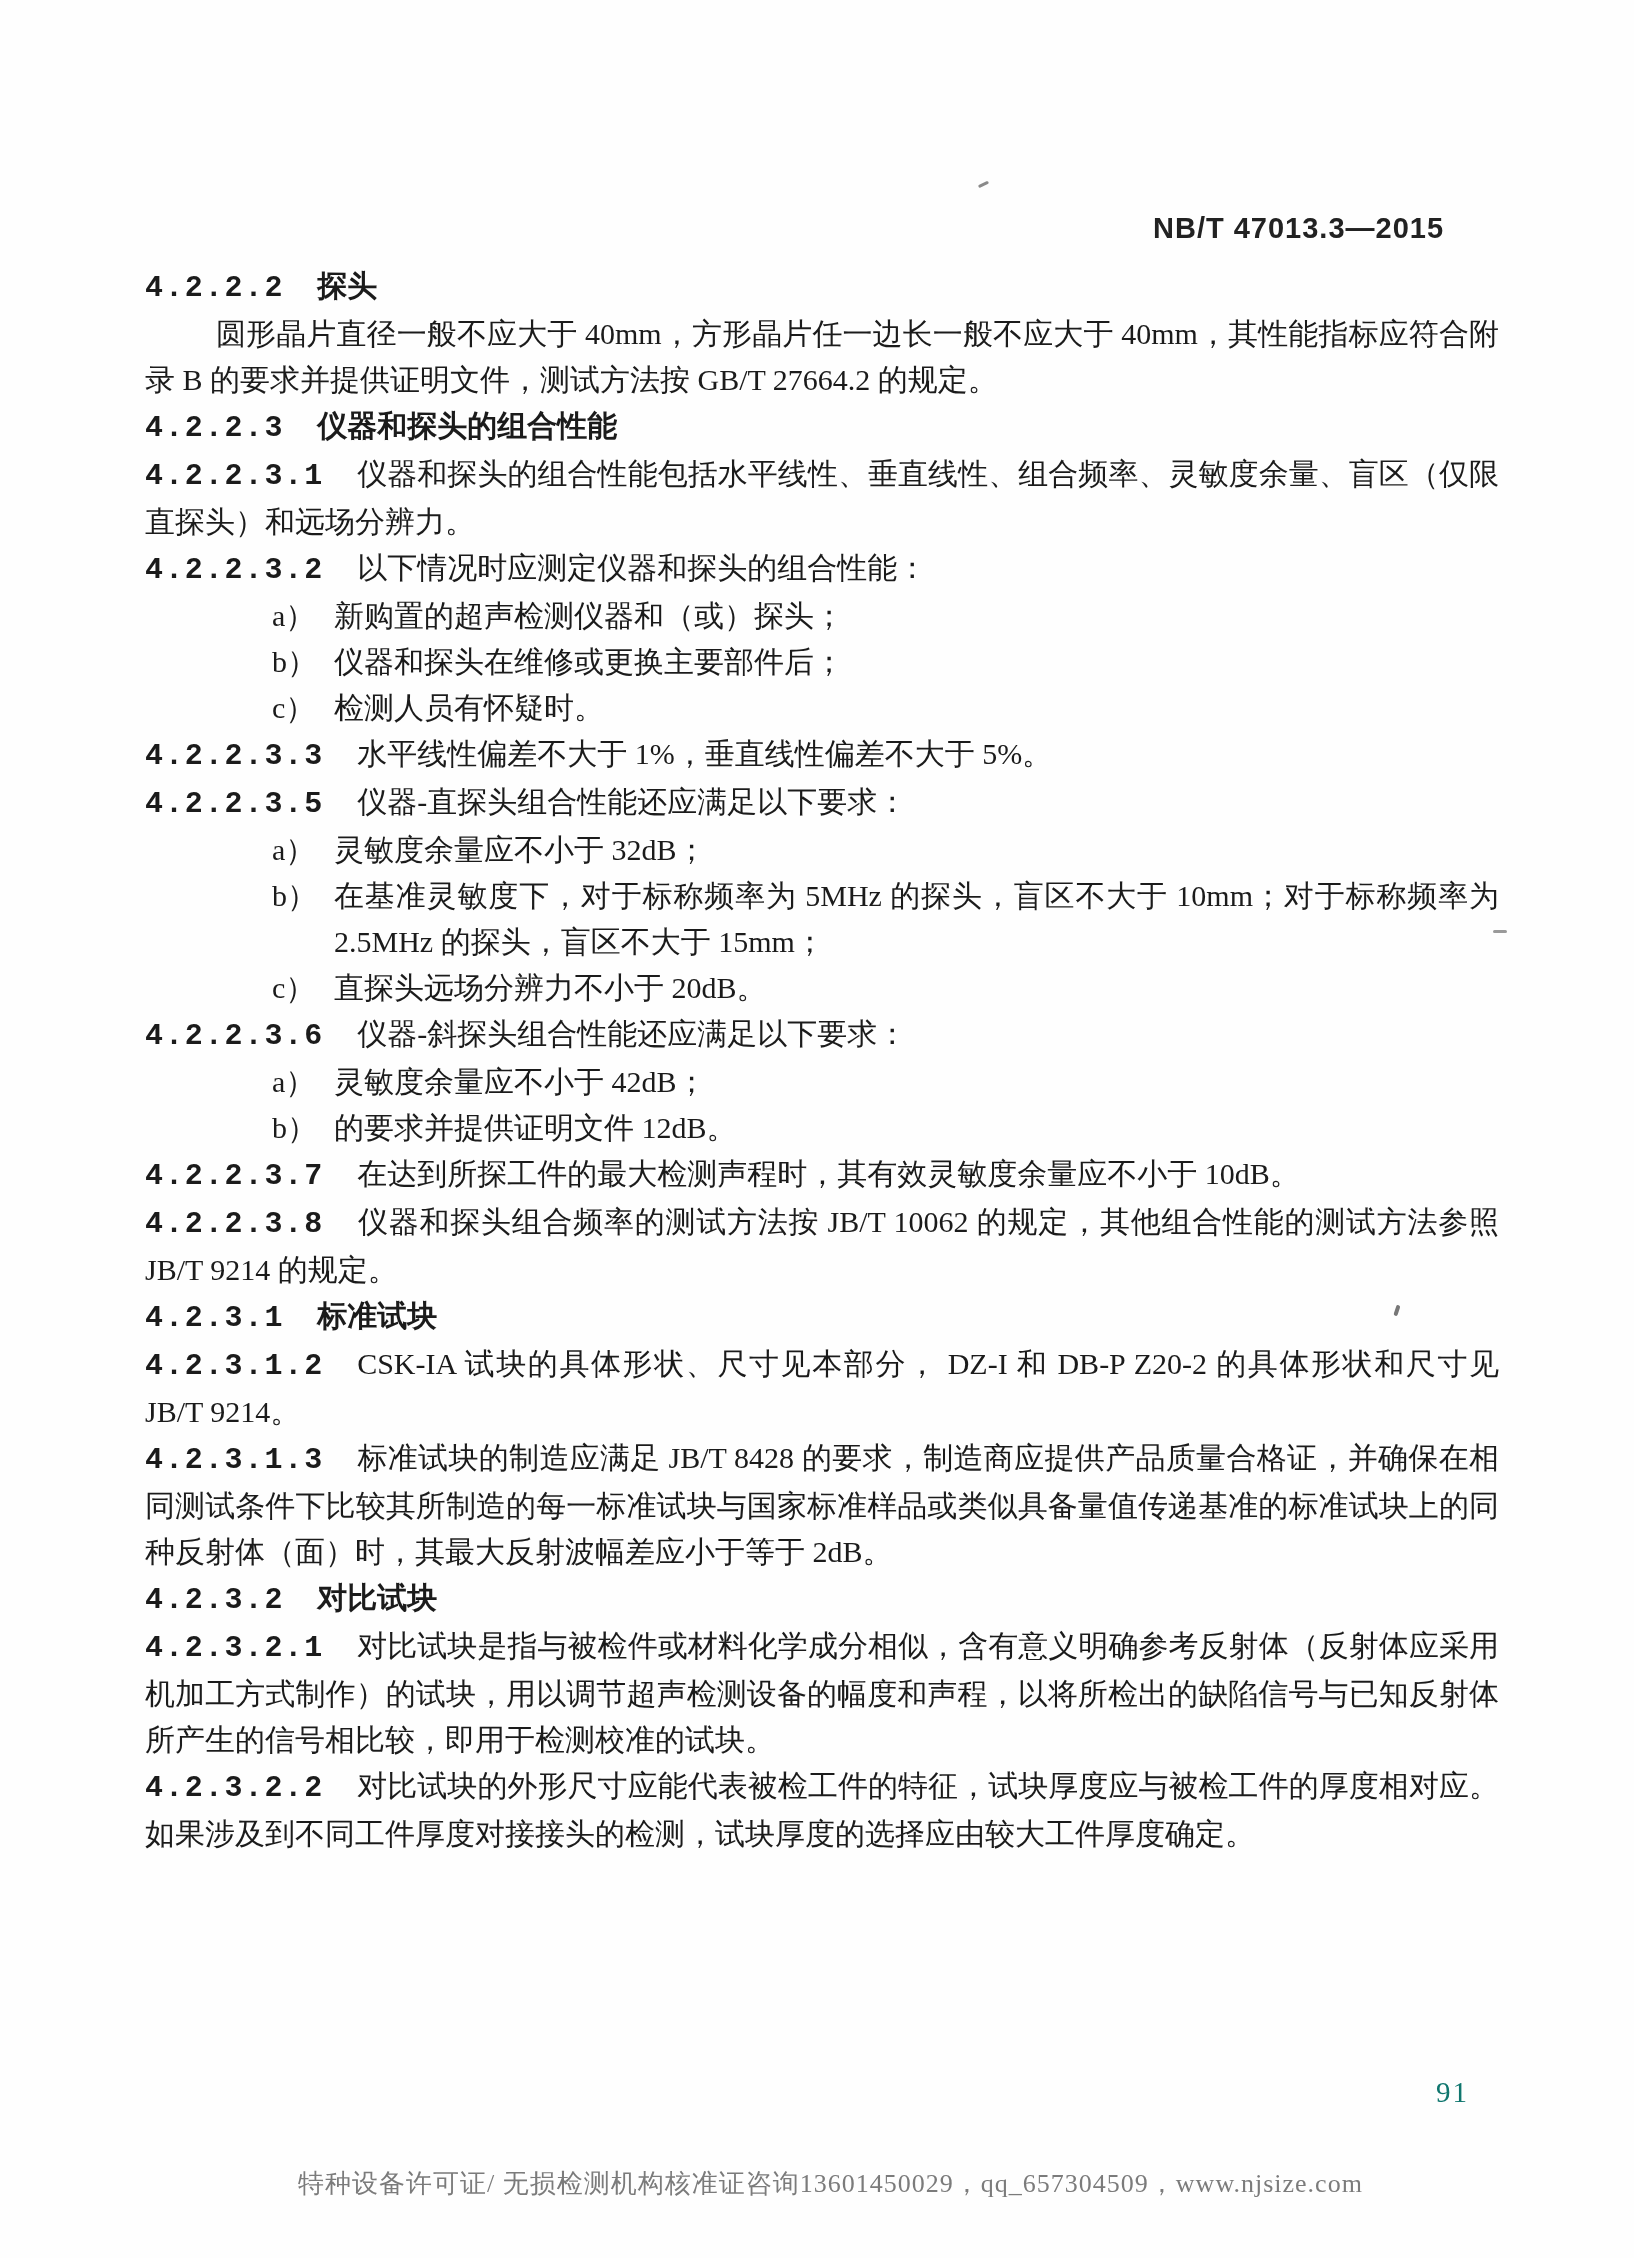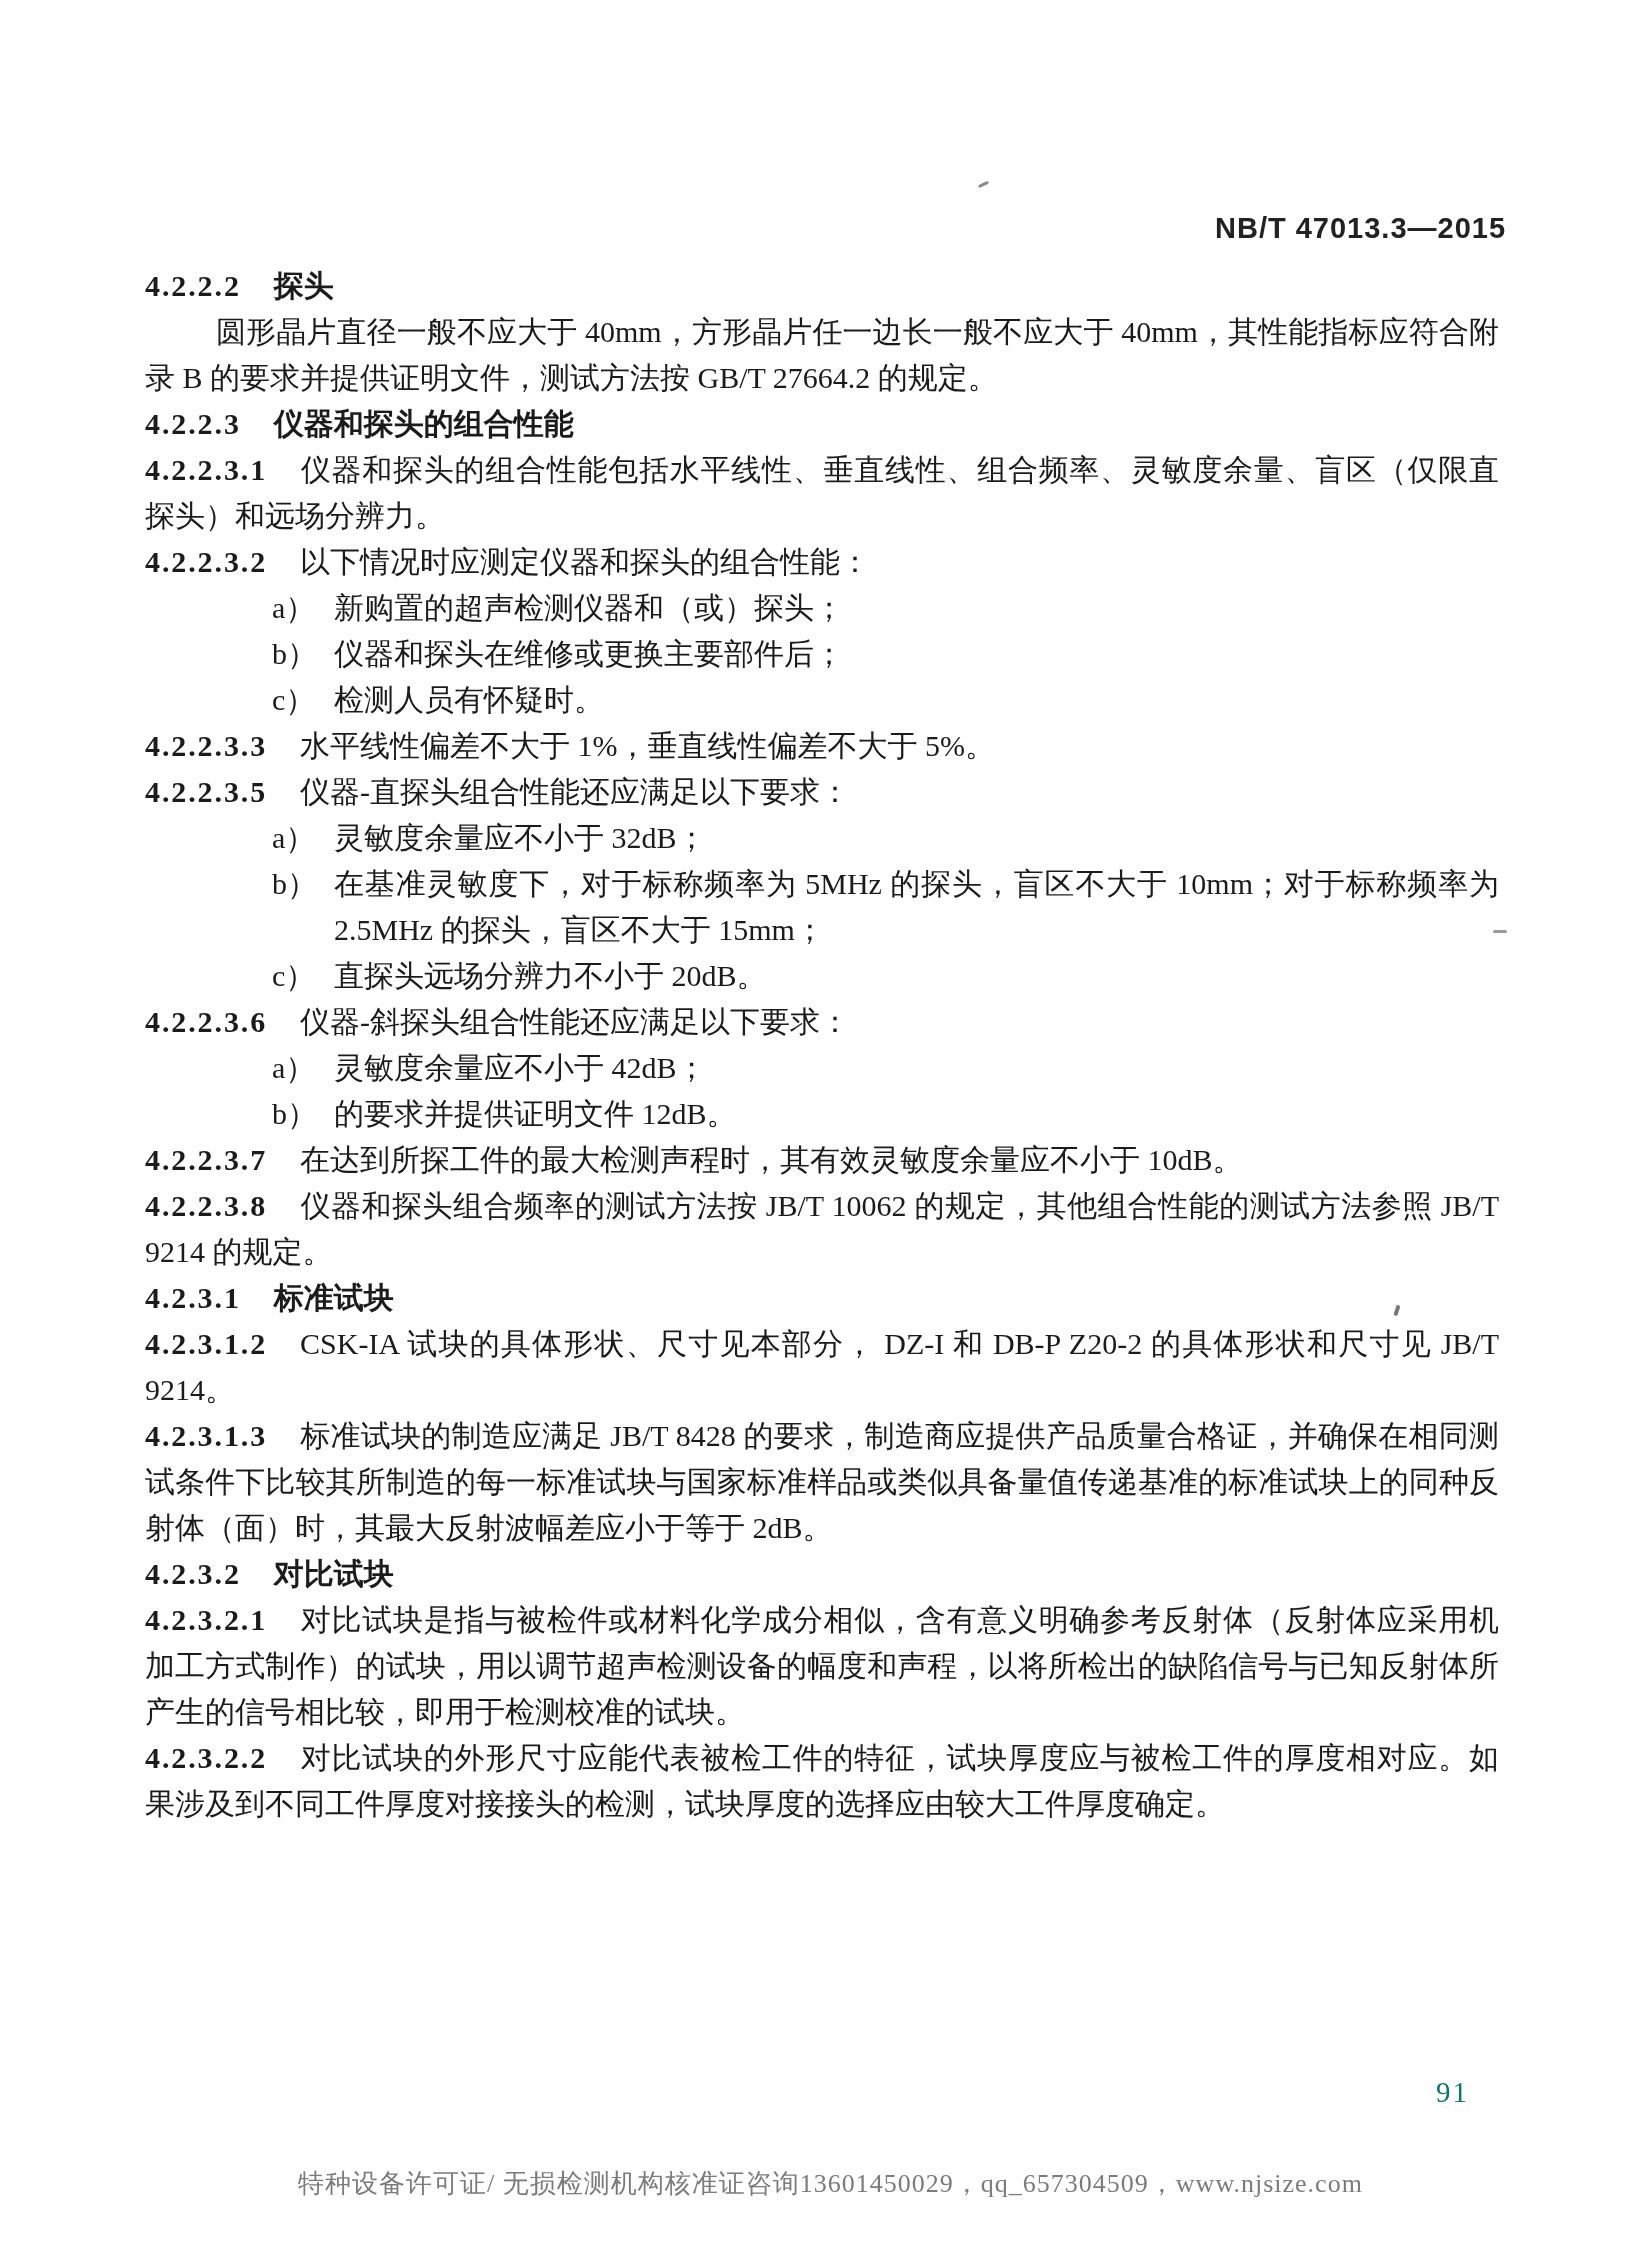--- a/index.html
+++ b/index.html
@@ -11,21 +11,21 @@
     height: 2258px;
     position: relative;
     background: #fefefe;
     overflow: hidden;
     font-family: "Liberation Serif", "DejaVu Serif", serif;
     color: #1b1b1b;
   }
   .page-header {
     position: absolute;
     top: 212px;
-    left: 1215px;
+    left: 1153px;
     font-family: "Liberation Sans", "DejaVu Sans", sans-serif;
     font-weight: 700;
     font-size: 29px;
     letter-spacing: 1px;
     color: #222;
     white-space: nowrap;
   }
   .doc-body {
     position: absolute;
     left: 145px;
@@ -33,21 +33,21 @@
     width: 1354px;
     font-size: 30px;
     line-height: 46px;
     text-align: justify;
   }
   .block {
     margin: 0;
     position: relative;
   }
   .sec-num {
-    font-family: Liberation Serif, serif;
+    font-family: Liberation Mono, monospace;
     font-weight: 600;
     letter-spacing: 1.9px;
     margin-right: 33px;
     white-space: nowrap;
   }
   .heading .block-text {
     font-family: "Liberation Sans", "DejaVu Sans", sans-serif;
     font-weight: 600;
   }
   .para-indent {

